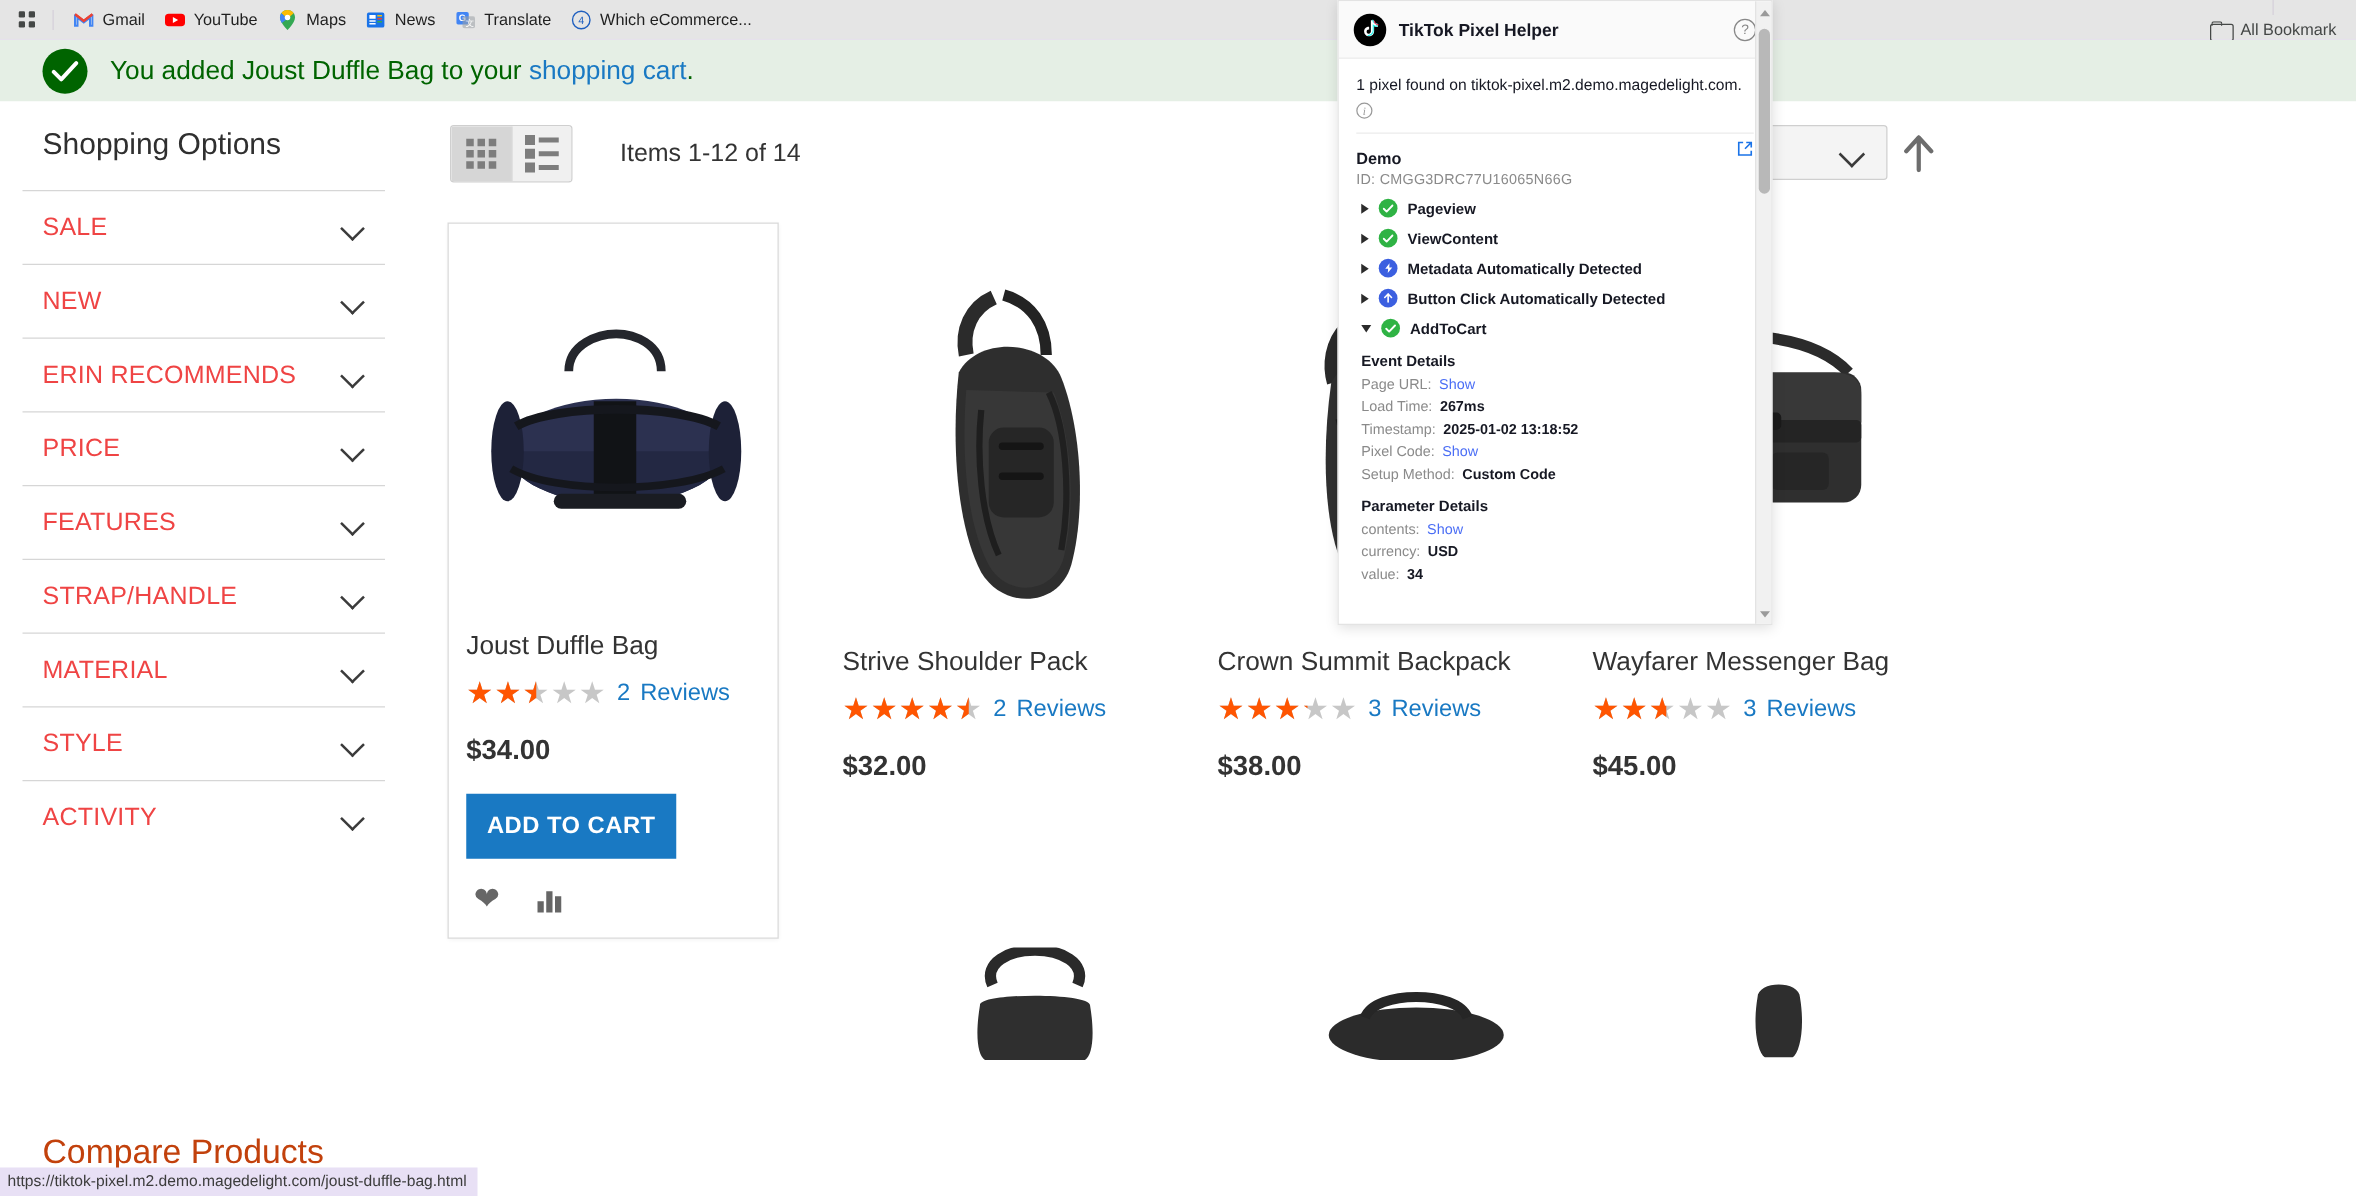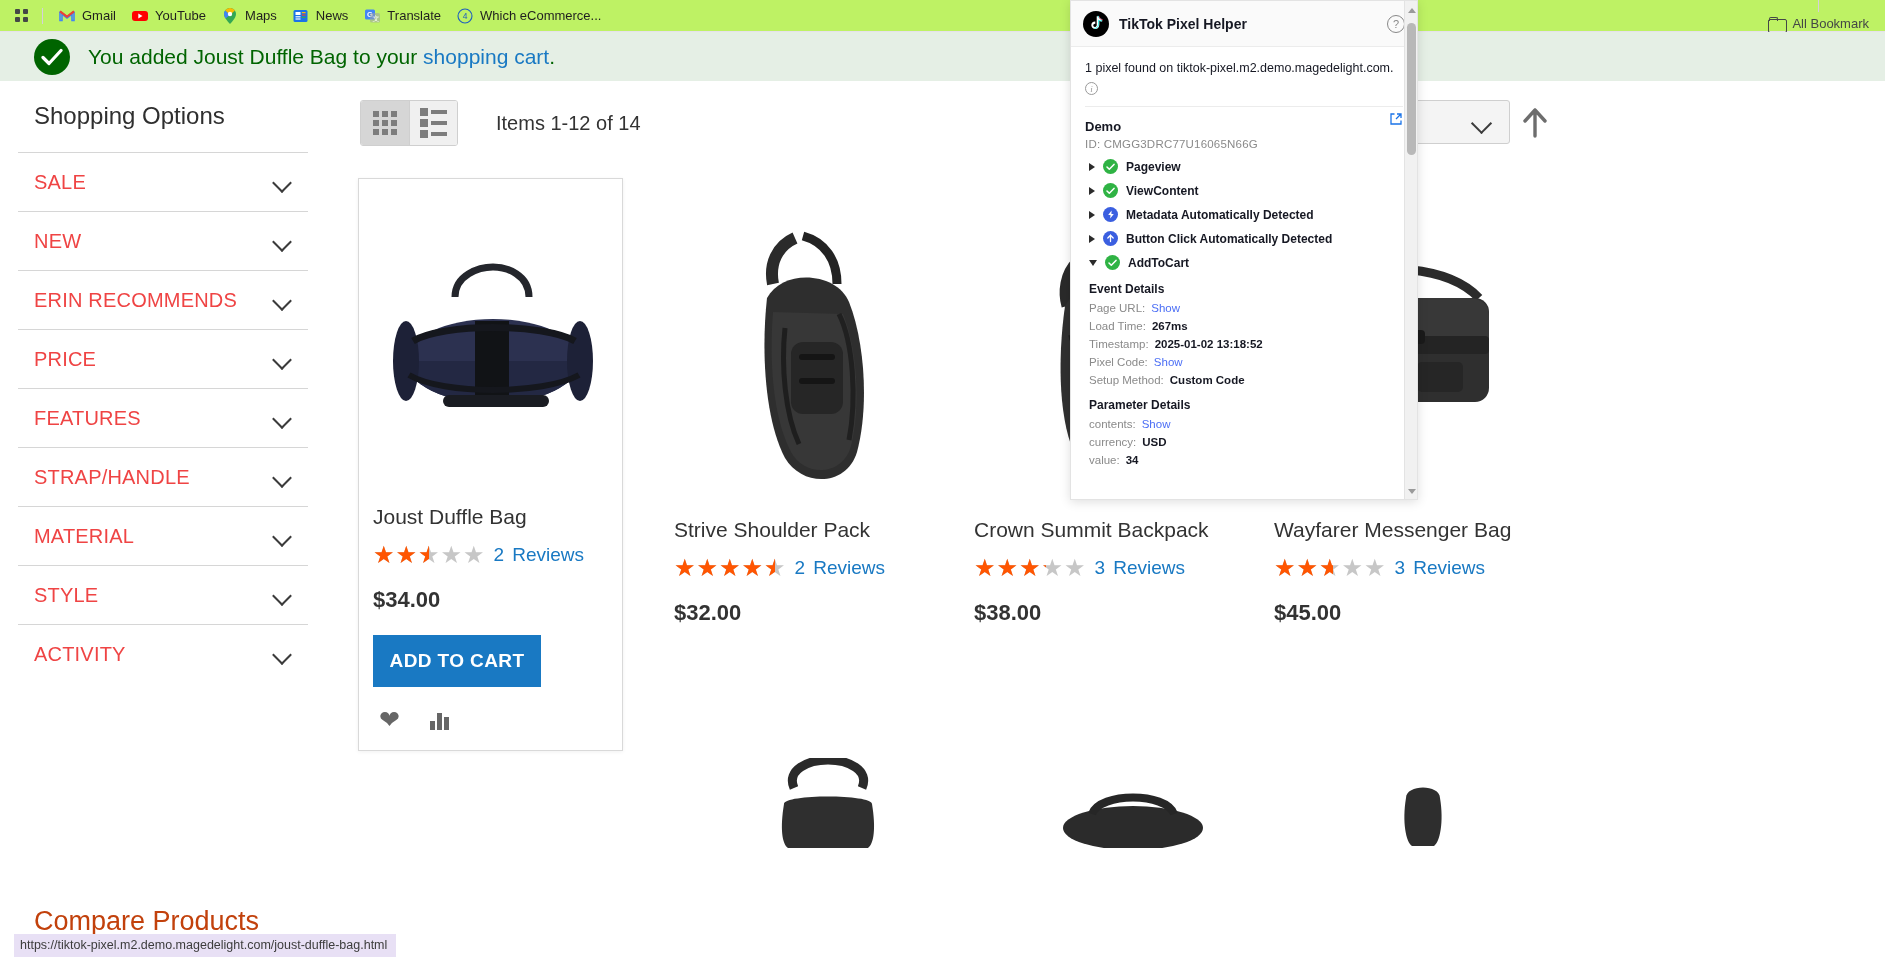--- a/index.html
+++ b/index.html
@@ -8,21 +8,21 @@
     font-family: "Liberation Sans", sans-serif;
     background: #ffffff;
     overflow: hidden;
   }
   body { position: relative; }
 
   
   .bookmark-bar {
     position: absolute; top: 0; left: 0;
     width: 1885px; height: 32px;
-    background: #bef264;
+    background: #e5e5e5;
     display: flex; align-items: center;
     padding: 0 8px;
     font-size: 13px; color: #1f1f1f;
     border-bottom: 1px solid #e6e1ec;
   }
   .bm-apps { width: 26px; height: 26px; display: flex; align-items: center; justify-content: center; border-radius: 4px; }
   .bm-apps-grid { display: grid; grid-template-columns: repeat(2, 5px); grid-template-rows: repeat(2, 5px); gap: 3px; }
   .bm-apps-grid i { display: block; width: 5px; height: 5px; background: #444746; border-radius: 1px; }
   .bm-sep { width: 1px; height: 16px; background: #d5d0da; margin: 0 8px; }
   .bm-item { display: flex; align-items: center; gap: 7px; padding: 4px 8px; border-radius: 4px; cursor: default; white-space: nowrap; }
@@ -201,21 +201,21 @@
   .tt-scroll .thumb { position: absolute; left: 2px; top: 22px; width: 9px; height: 132px; background: #b8b8b8; border-radius: 5px; }
   .tt-scroll .arr { position: absolute; left: 3px; width: 0; height: 0; border-left: 4px solid transparent; border-right: 4px solid transparent; }
   .tt-scroll .arr.up { top: 7px; border-bottom: 5px solid #9a9a9a; }
   .tt-scroll .arr.dn { bottom: 7px; border-top: 5px solid #9a9a9a; }
 
   
   .status-url {
     position: absolute; left: 0; bottom: 0;
     background: #e8e0f5; color: #3c3c3c;
     font-size: 12.5px; padding: 4px 9px 5px 6px;
-    max-width: 420px; white-space: nowrap; overflow: hidden; margin-left: 14px;
+    max-width: 420px; white-space: nowrap; overflow: hidden;
   }
 </style>
 </head>
 <body>
 
 <div class="bookmark-bar">
   <div class="bm-apps">
     <div class="bm-apps-grid">
         <i></i>
         <i></i>

